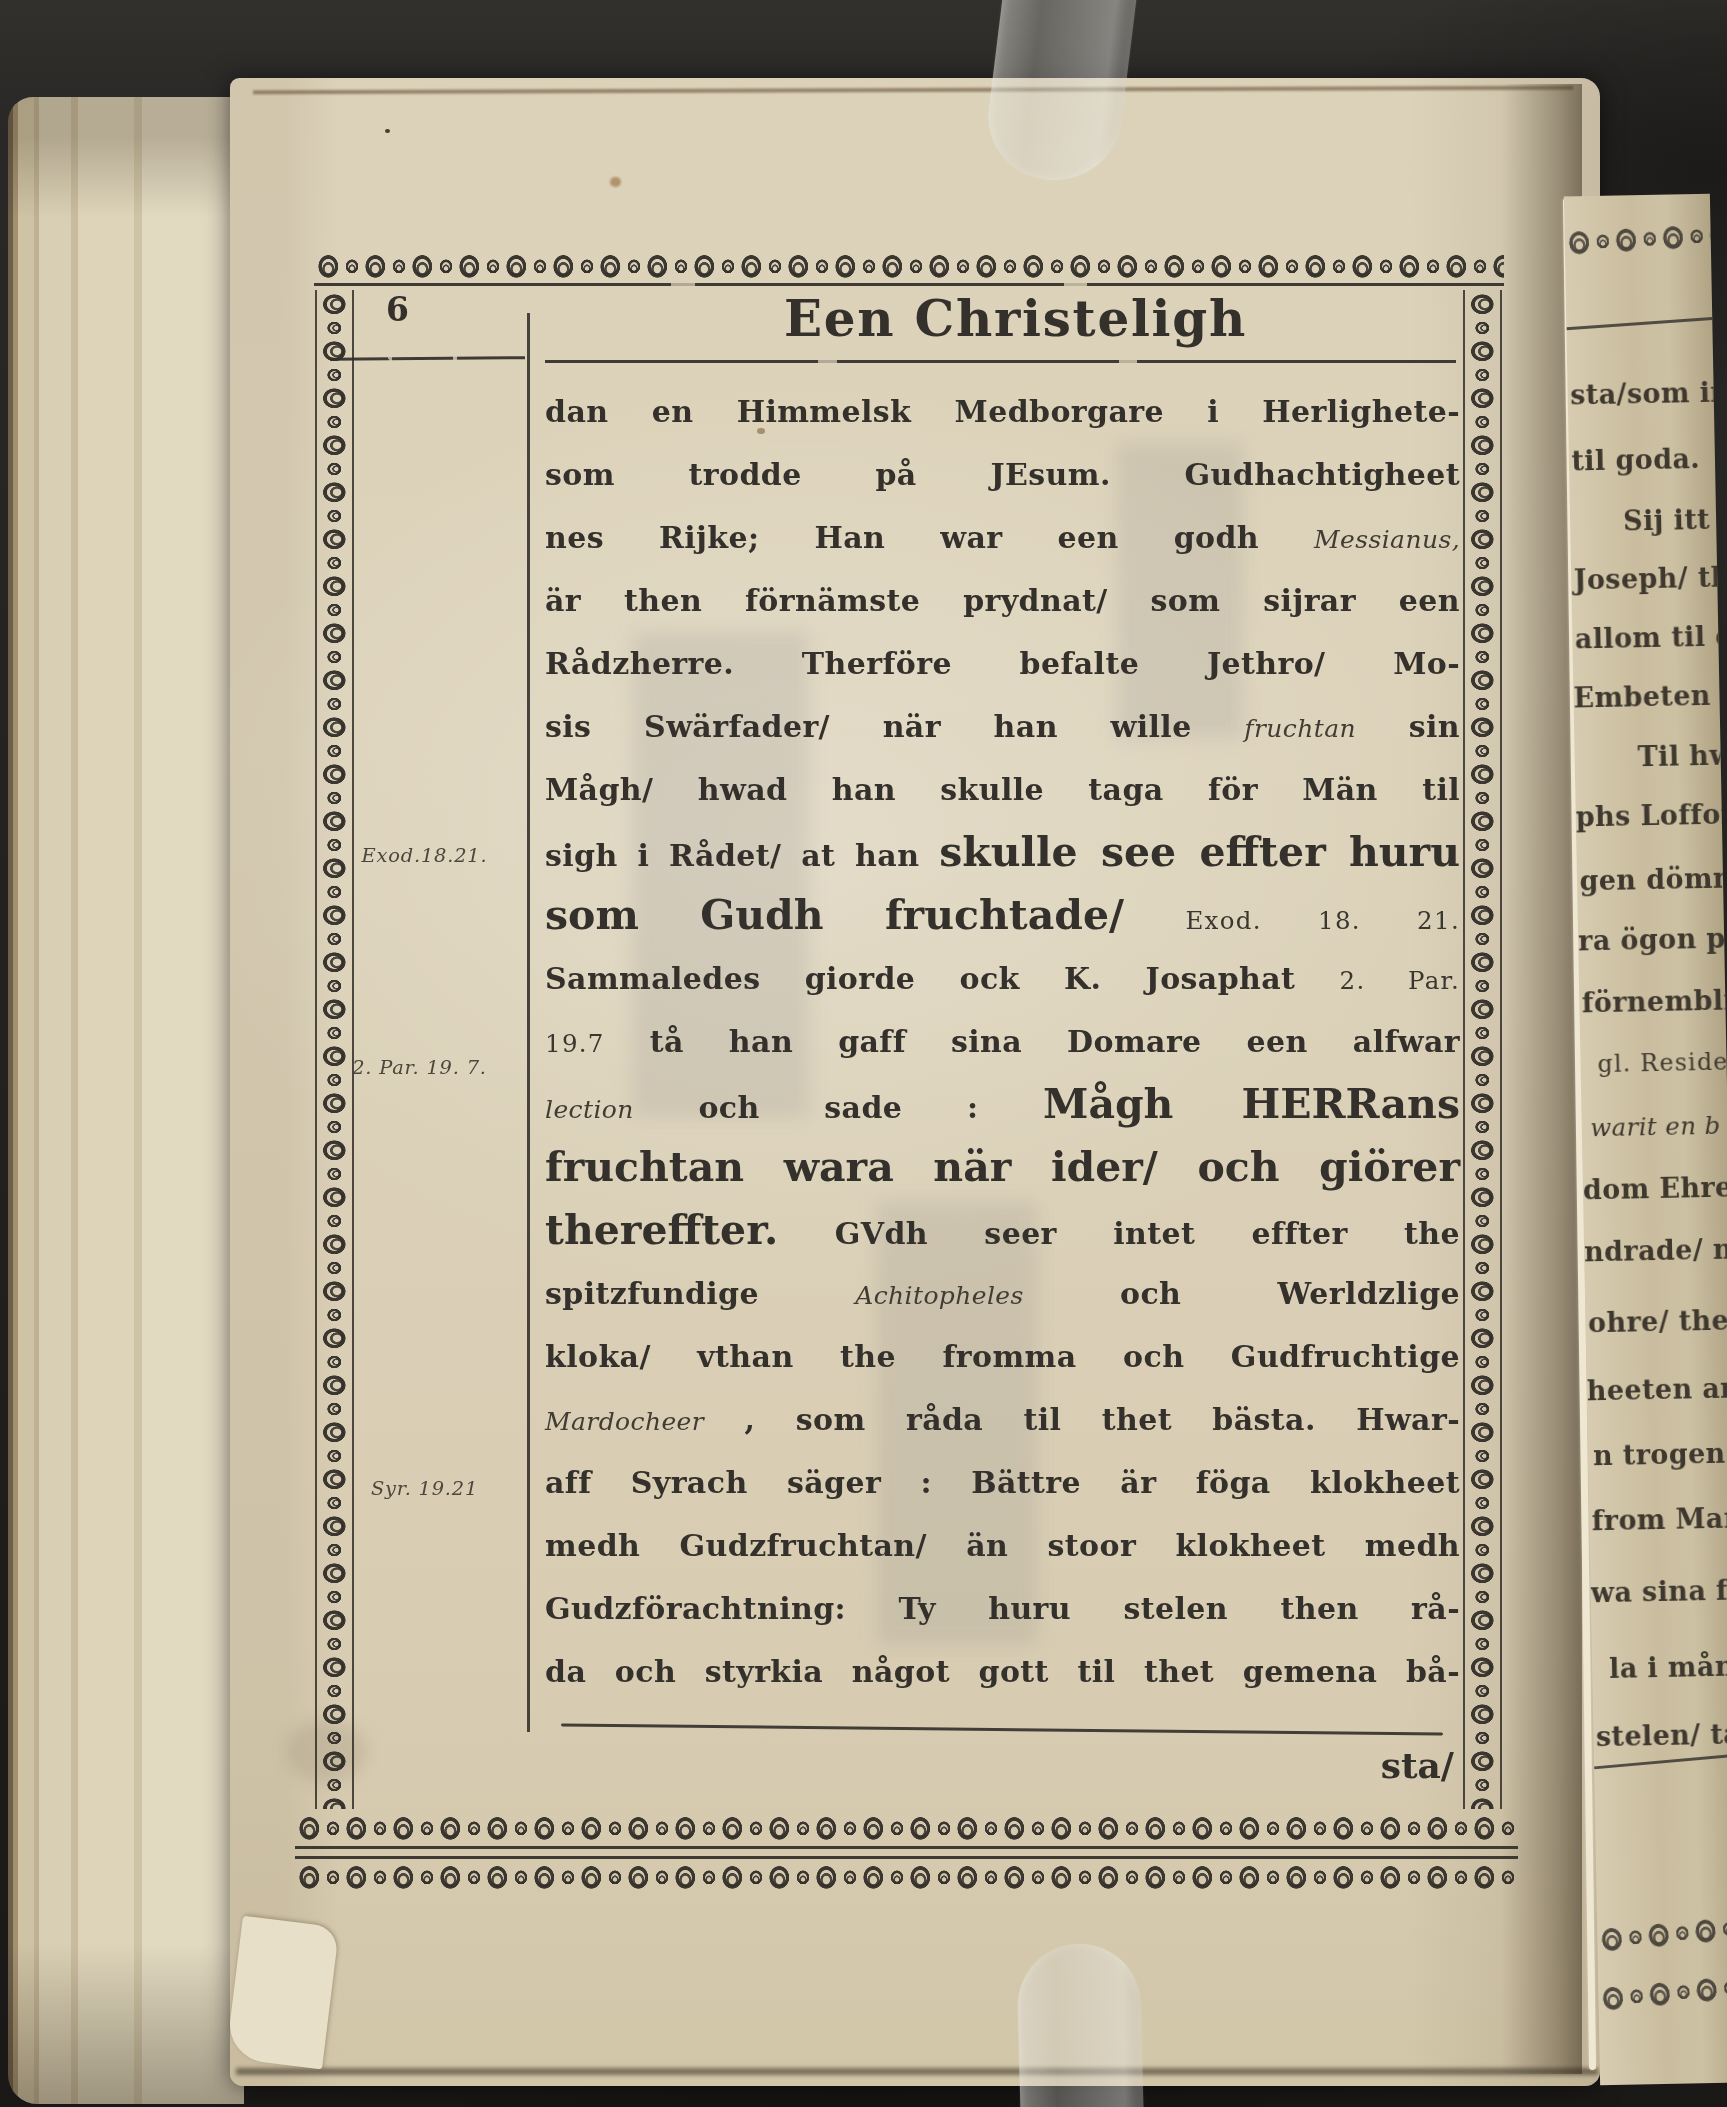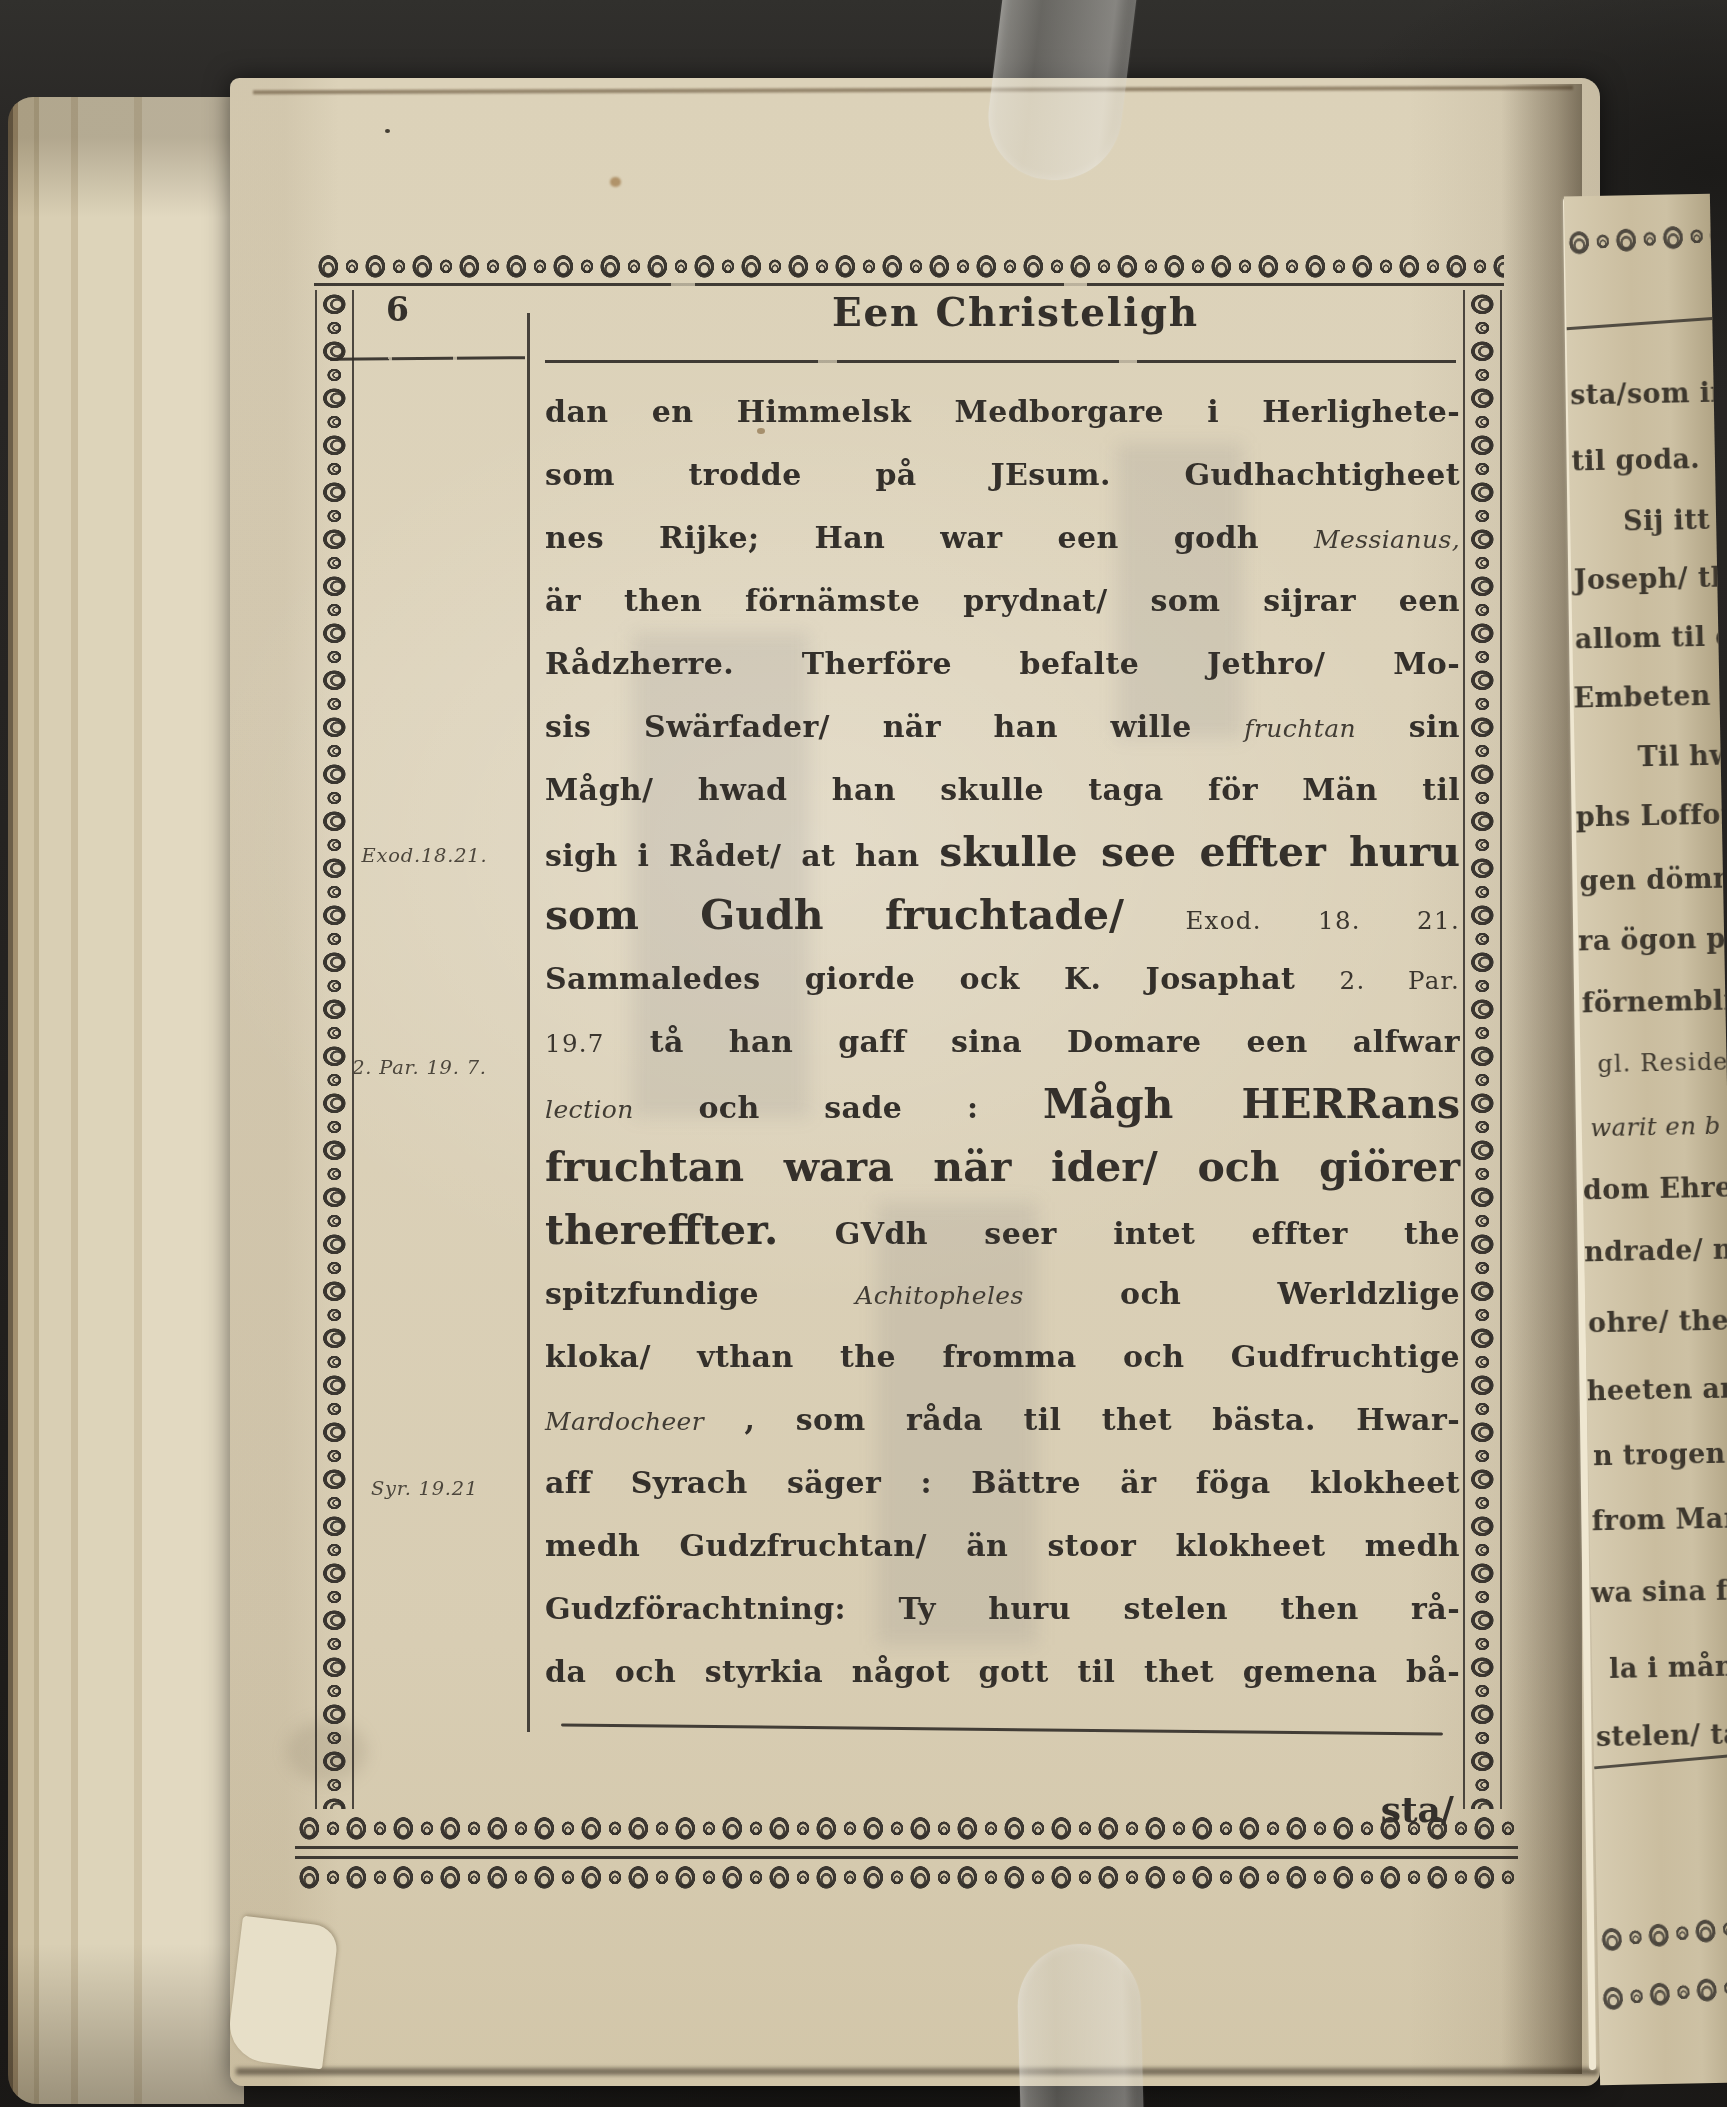--- a/index.html
+++ b/index.html
@@ -52,21 +52,21 @@
       radial-gradient(ellipse 5px 4.2px at 19.4px 38px, rgba(0,0,0,0) 40%, rgba(50,46,41,.85) 52% 80%, rgba(0,0,0,0) 88%);
     background-size:35px 47px;background-repeat:repeat-y;
     border-left:2.5px solid rgba(50,46,41,.85);border-right:2.5px solid rgba(50,46,41,.85);}
   .rule-seg{background:linear-gradient(90deg, rgba(50,46,41,.92) 0 30%, rgba(50,46,41,.25) 30% 32%,
       rgba(50,46,41,.92) 32% 63%, rgba(50,46,41,.2) 63% 65%, rgba(50,46,41,.92) 65% 100%);}
   .rule-double{background:
       linear-gradient(180deg, rgba(50,46,41,.92) 0 3px, rgba(0,0,0,0) 3px 10px, rgba(50,46,41,.92) 10px 13px);}
 
   
   .pagenum{color:var(--ink);font-weight:700;font-size:33px;}
-  .runtitle{color:var(--ink);font-weight:700;font-size:39px;letter-spacing:1.7px;text-align:center;}
+  .runtitle{color:var(--ink);font-weight:700;font-size:50px;letter-spacing:1.7px;text-align:center;}
 
   
   .tcol{left:545px;top:380px;width:915px;}
   .tline{height:63px;line-height:63px;text-align:justify;text-align-last:justify;
          color:var(--ink);white-space:normal;}
   .seg-fr{font-weight:700;font-size:30px;letter-spacing:0.4px;}
   .seg-big{font-weight:700;font-size:41px;letter-spacing:0;}
   .seg-it{font-style:italic;font-weight:400;font-size:25px;letter-spacing:0.4px;color:#413c34;}
   .seg-ro{font-weight:400;font-size:24.5px;letter-spacing:1.3px;color:#3b362f;}
   .mnote{font-style:italic;font-size:19.4px;letter-spacing:0.8px;color:var(--note);
@@ -156,21 +156,21 @@
       <div class="tline"><span class="seg-fr">spitzfundige </span><span class="seg-it">Achitopheles</span><span class="seg-fr"> och Werldzlige</span></div>
       <div class="tline"><span class="seg-fr">kloka/ vthan the fromma och Gudfruchtige</span></div>
       <div class="tline"><span class="seg-it">Mardocheer</span><span class="seg-fr"> , som råda til thet bästa. Hwar-</span></div>
       <div class="tline"><span class="seg-fr">aff Syrach säger : Bättre är föga klokheet</span></div>
       <div class="tline"><span class="seg-fr">medh Gudzfruchtan/ än stoor klokheet medh</span></div>
       <div class="tline"><span class="seg-fr">Gudzförachtning: Ty huru stelen then rå-</span></div>
       <div class="tline"><span class="seg-fr">da och styrkia något gott til thet gemena bå-</span></div>
     </div>
 
   <div class="abs endrule" style="left:561px;top:1728px;width:882px;height:3px;transform:rotate(.6deg);"></div>
-  <div class="abs catch" style="left:1273px;top:1788px;">sta/</div>
+  <div class="abs catch" style="left:1273px;top:1744px;">sta/</div>
 
   <div class="abs gutter"></div>
   <div class="abs recto-edge"></div>
   <div class="abs recto">
     <div class="abs orn-h" style="left:0;top:28px;width:146px;height:29.5px;transform:rotate(-2deg);opacity:.85;"></div>
     <div class="abs" style="left:0;top:127px;width:146px;height:2.5px;background:rgba(50,46,41,.8);transform:rotate(-3deg);"></div>
     <div>
         <div class="rfrag" style="left: 2.5px; top: 183px;">sta/som intet</div>
         <div class="rfrag" style="left: 2.5px; top: 249px;">til goda.</div>
         <div class="rfrag" style="left: 53px; top: 310px;">Sij itt sa</div>

